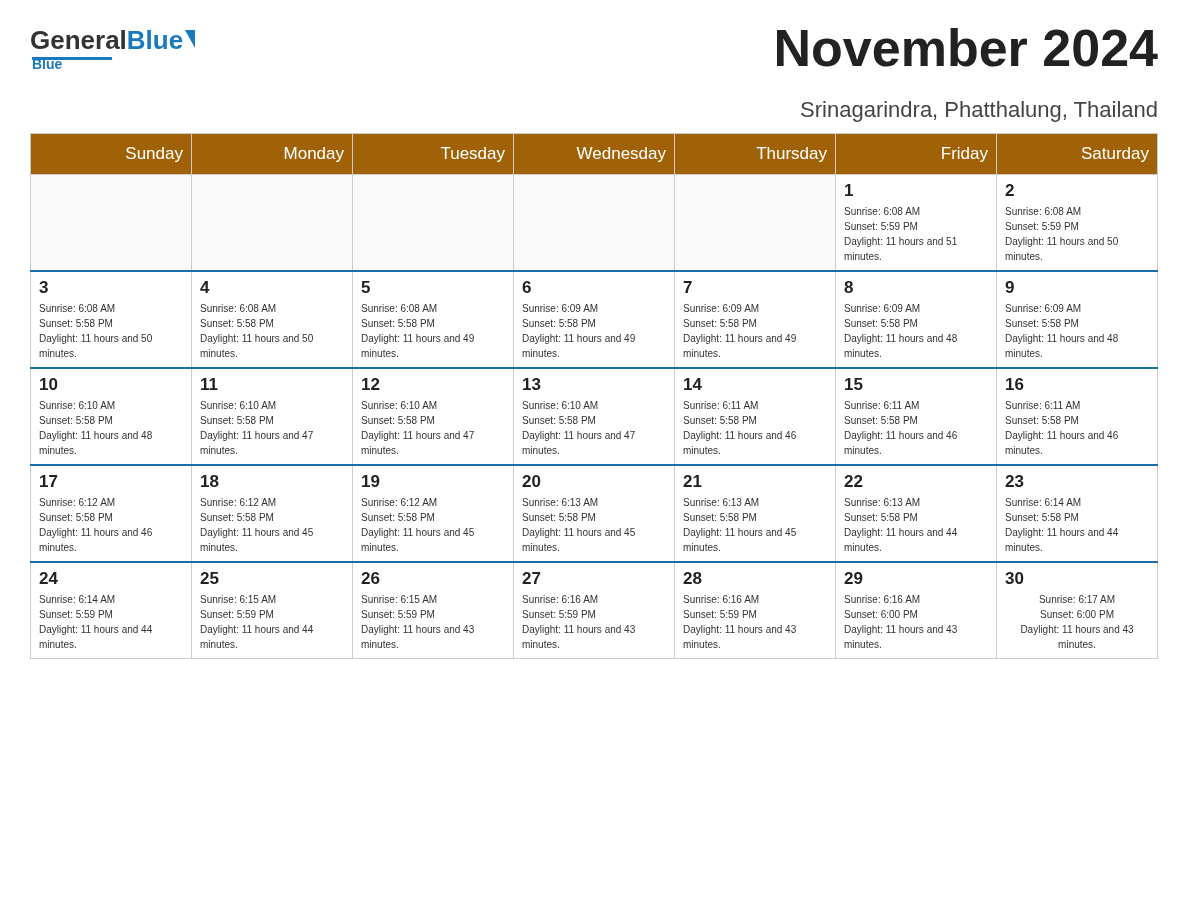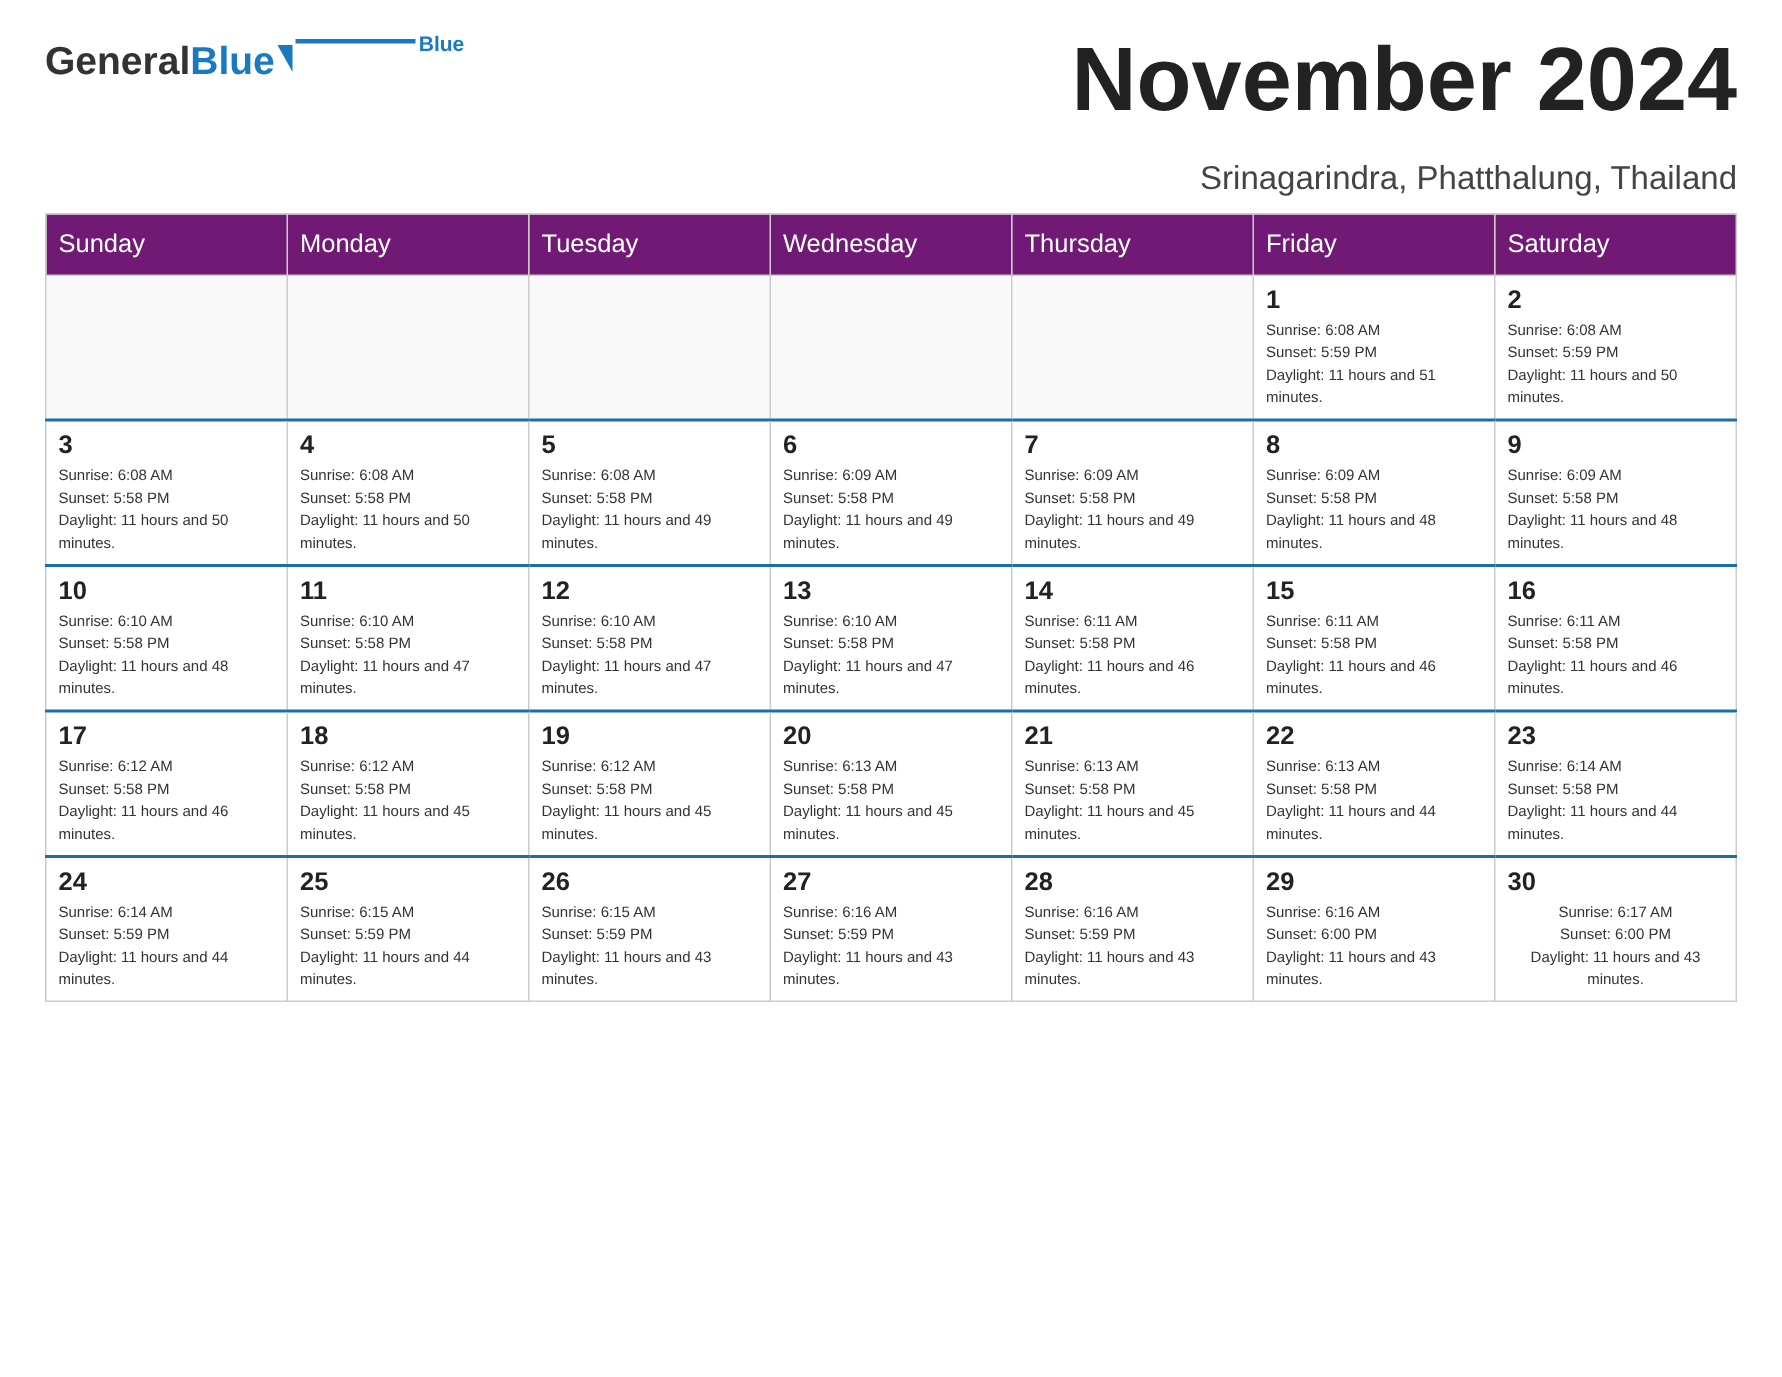--- a/index.html
+++ b/index.html
@@ -11,20 +11,21 @@
       padding: 20px 30px;
     }
     .header {
       display: flex;
       justify-content: space-between;
       align-items: flex-start;
       margin-bottom: 10px;
     }
     .logo {
       display: flex;
+      flex-direction: column;
       align-items: flex-start;
       padding-top: 5px;
     }
     .logo-text {
       display: flex;
       align-items: center;
     }
     .logo-general {
       font-size: 26px;
       font-weight: bold;
@@ -52,42 +53,42 @@
       font-size: 14px;
       color: #1a7abf;
       font-weight: bold;
       margin-top: -4px;
       margin-left: 2px;
     }
     .title-section {
       text-align: right;
     }
     .calendar-title {
-      font-size: 60px;
+      font-size: 52px;
       font-weight: bold;
       color: #222;
       line-height: 1.1;
     }
     .calendar-subtitle {
       font-size: 22px;
       color: #444;
       margin-top: 20px;
     }
     .calendar {
       width: 100%;
       border-collapse: collapse;
       margin-top: 10px;
     }
     .calendar th {
-      background-color: #701a75;
+      background-color: #a16207;
       color: #fff;
       font-size: 17px;
       font-weight: normal;
       padding: 10px 8px;
-      text-align: left;
+      text-align: right;
       border: 1px solid #ccc;
     }
     .calendar td {
       vertical-align: top;
       border: 1px solid #ccc;
       padding: 6px 8px;
       width: calc(100% / 7);
       min-height: 100px;
       font-size: 13px;
       color: #333;

